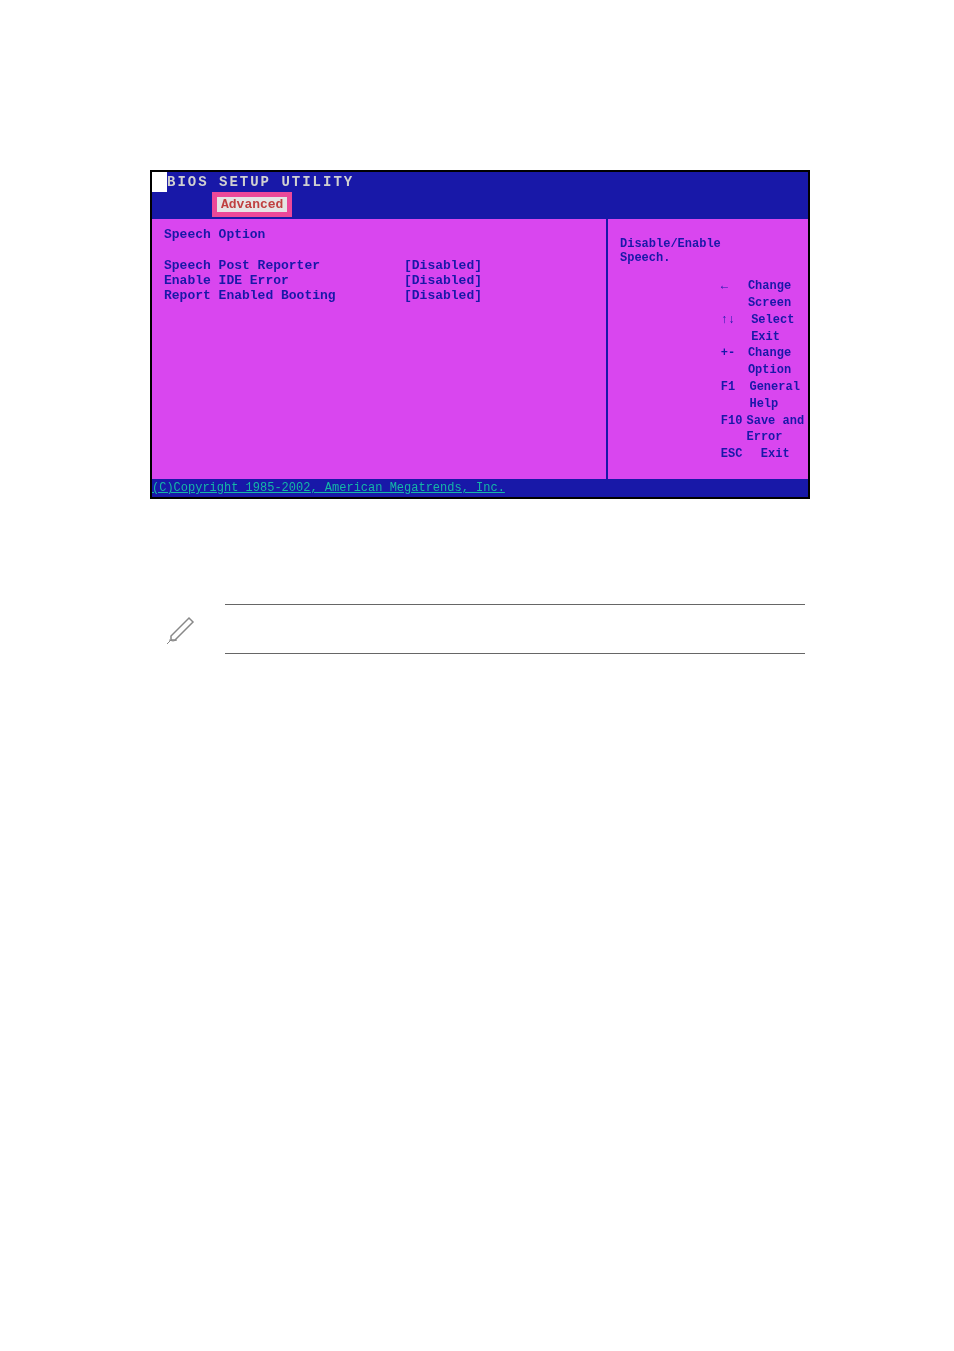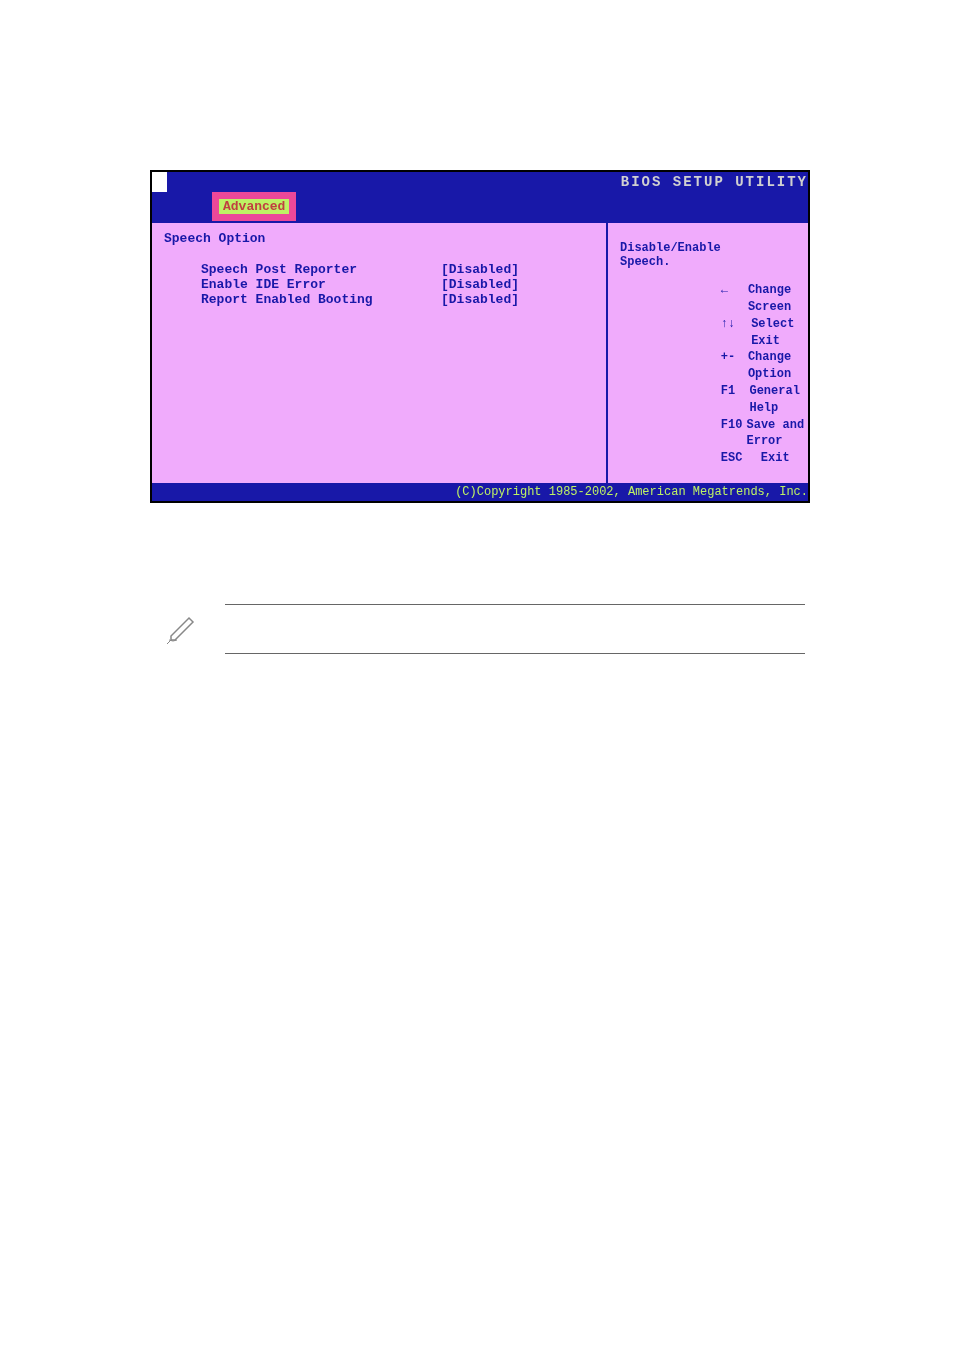--- a/index.html
+++ b/index.html
@@ -17,45 +17,45 @@
     .bios-container {
       position: absolute;
       top: 170px;
       left: 150px;
       width: 660px;
       border: 2px solid #000;
     }
     .bios-title {
       background: #1818a8;
       color: #d0d0d0;
-      text-align: right;
+      text-align: left;
       font-family: 'Courier New', monospace;
       font-size: 14px;
       font-weight: bold;
       padding: 2px 0;
       letter-spacing: 2px;
       margin-left: 15px;
     }
     .bios-tab-row {
       background: #1818a8;
       padding: 0 0 2px 60px;
     }
     .bios-tab {
-      background: #bef264;
+      background: #e5e5e5;
       color: #c04040;
       font-family: 'Courier New', monospace;
       font-size: 13px;
       font-weight: bold;
-      border: 7px solid #ec4899;
+      border: 5px solid #ec4899;
       padding: 0 4px;
       display: inline-block;
     }
     .bios-body {
       display: flex;
-      background: #f0abfc;
+      background: #d946ef;
     }
     .bios-left {
       flex: 1;
       padding: 8px 12px;
       border-right: 2px solid #1818a8;
       min-height: 260px;
       font-family: 'Courier New', monospace;
       font-size: 13px;
       font-weight: bold;
       color: #1818a8;
@@ -71,21 +71,20 @@
       flex-direction: row;
     }
     .speech-title {
       margin-bottom: 16px;
     }
     .option-row {
       display: flex;
     }
     .option-label {
       width: 240px;
-      margin-left: 37px;
     }
     .option-value {
       color: #1818a8;
     }
     .help-text {
       margin-top: 10px;
     }
     .nav-help {
       margin-top: auto;
       margin-bottom: 8px;
@@ -94,25 +93,26 @@
     }
     .nav-row {
       display: flex;
     }
     .nav-key {
       width: 40px;
       font-weight: bold;
     }
     .bios-footer {
       background: #1818a8;
-      color: #bef264;
-      text-align: right;
+      color: #14b8a6;
+      text-align: left;
       font-family: 'Courier New', monospace;
       font-size: 12px;
       padding: 2px 0;
+      text-decoration: underline;
     }
     .pencil-icon {
       position: absolute;
       top: 610px;
       left: 165px;
       width: 36px;
       height: 36px;
     }
     .hr-group {
       position: absolute;

